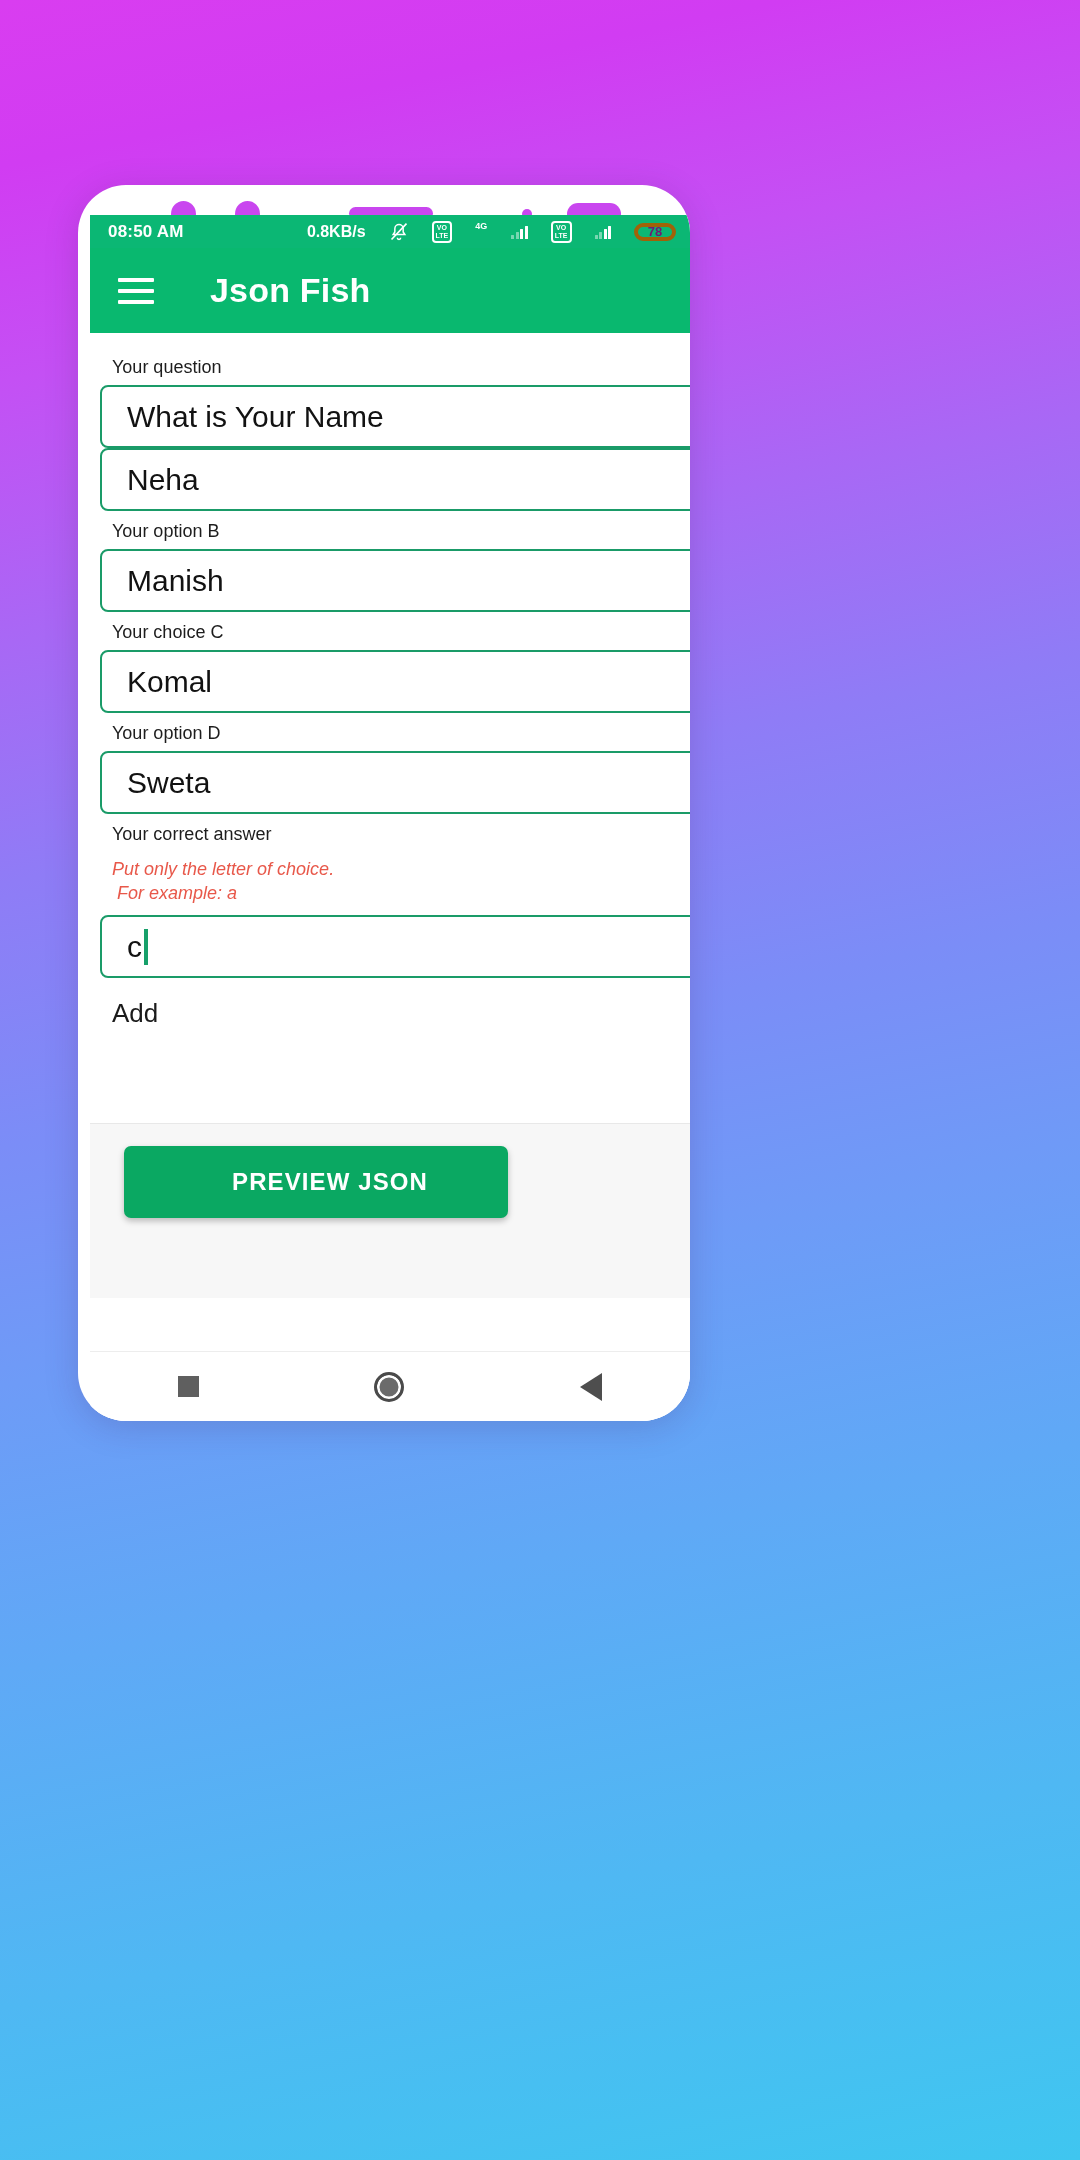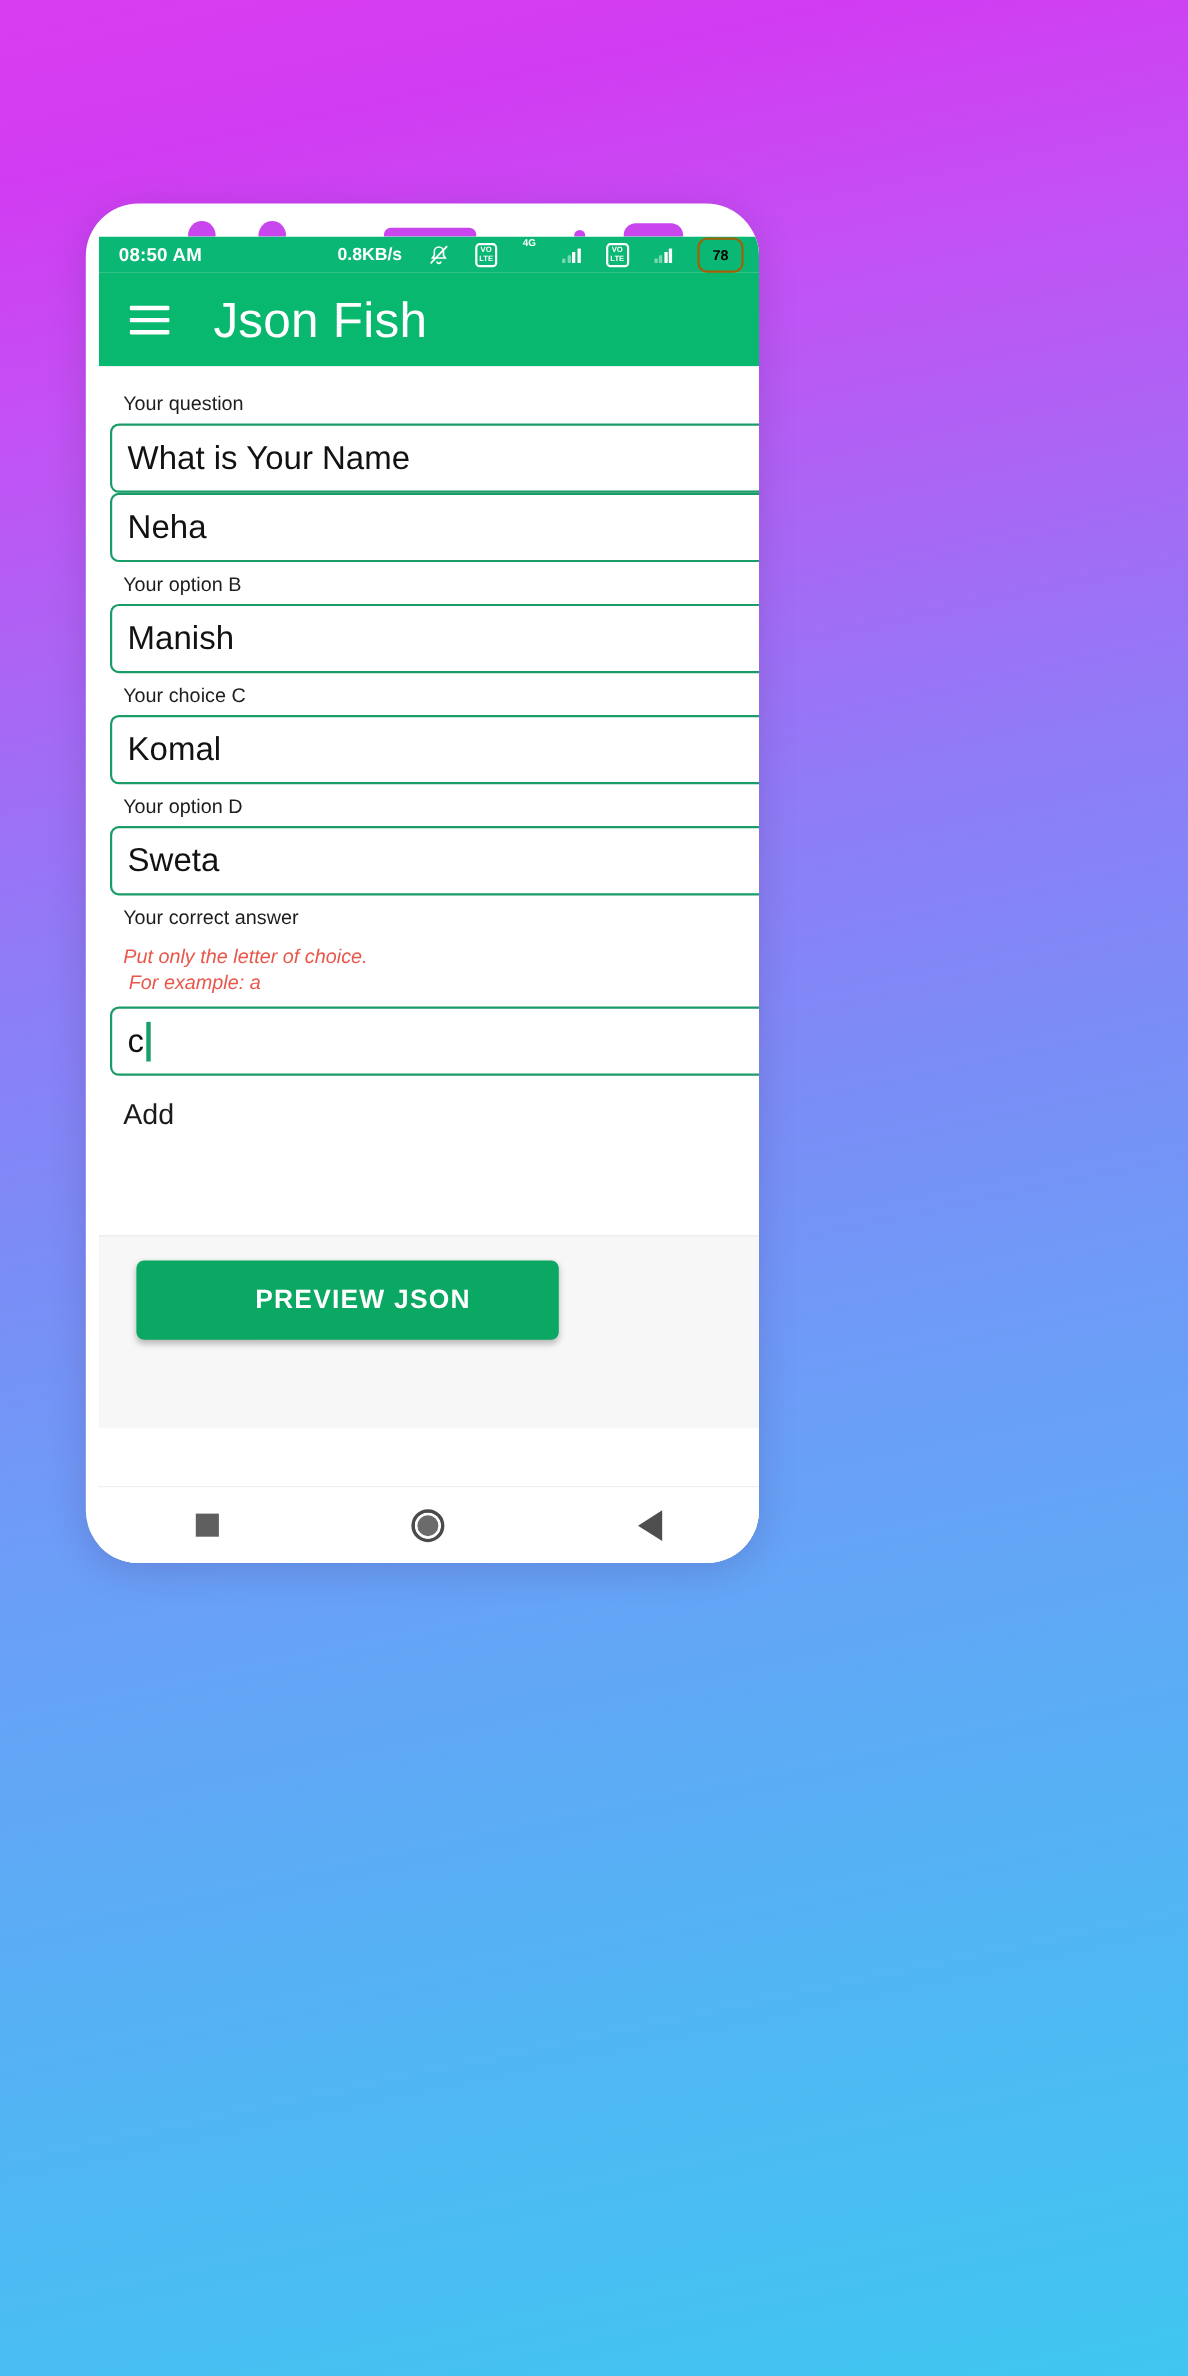--- a/index.html
+++ b/index.html
@@ -77,38 +77,38 @@
   }
   .sig { display:flex; align-items:flex-end; gap:1.5px; height:15px; }
   .sig i { display:block; width:3px; background:#fff; border-radius:0.5px; }
   .sig i:nth-child(1){height:4px;}
   .sig i:nth-child(2){height:7px;}
   .sig i:nth-child(3){height:10px;}
   .sig i:nth-child(4){height:13px;}
   .sig.dim i:nth-child(1),.sig.dim i:nth-child(2){background:rgba(255,255,255,0.45);}
   .fourg { font-size:9px; font-weight:bold; margin-right:1px; align-self:flex-start;}
   .battery {
-    border:2px solid #a16207; border-radius:9px;
-    min-width:42px; height:32px;
+    border:4px solid #a16207; border-radius:9px;
+    min-width:42px; height:18px;
     display:flex; align-items:center; justify-content:center;
-    font-size:13px; font-weight:bold; color:#000000; padding:0 4px;
+    font-size:13px; font-weight:bold; color:#701a75; padding:0 4px;
   }
 
   
   #appbar {
     height:85px; background:#09b86f;
     display:flex; align-items:center;
     padding-left:28px;
     box-shadow:0 2px 5px rgba(0,0,0,0.10);
   }
   #hamburger { width:36px; height:26px; display:flex; flex-direction:column; justify-content:space-between; cursor:pointer;}
   #hamburger span { display:block; height:4px; background:#fff; border-radius:1px; }
   #apptitle {
-    margin-left:40px; color:#fff;
-    font-size:45px; font-weight:normal; letter-spacing:0.2px;
+    margin-left:56px; color:#fff;
+    font-size:34px; font-weight:bold; letter-spacing:0.2px;
   }
 
   
   #formscroll {
     position:relative;
     height:790px;
     background:#fff;
     padding:14px 0 0 0;
     overflow:hidden;
   }
@@ -119,21 +119,21 @@
   }
   .ftext {
     position:relative;
     margin-left:10px;
     margin-right:-18px;
     height:63px;
     border:2px solid #1a9b68;
     border-radius:8px;
     background:#fff;
     display:flex; align-items:center;
-    padding-left:14px;
+    padding-left:25px;
     font-size:30px; color:#121212;
     overflow:hidden;
   }
   .ftext .caret {
     display:inline-block; width:4px; height:36px;
     background:#17a06a; margin-left:2px;
   }
   .hint {
     color:#e8584a; font-style:italic; font-size:18px;
     line-height:24px; margin:12px 0 10px 22px;

